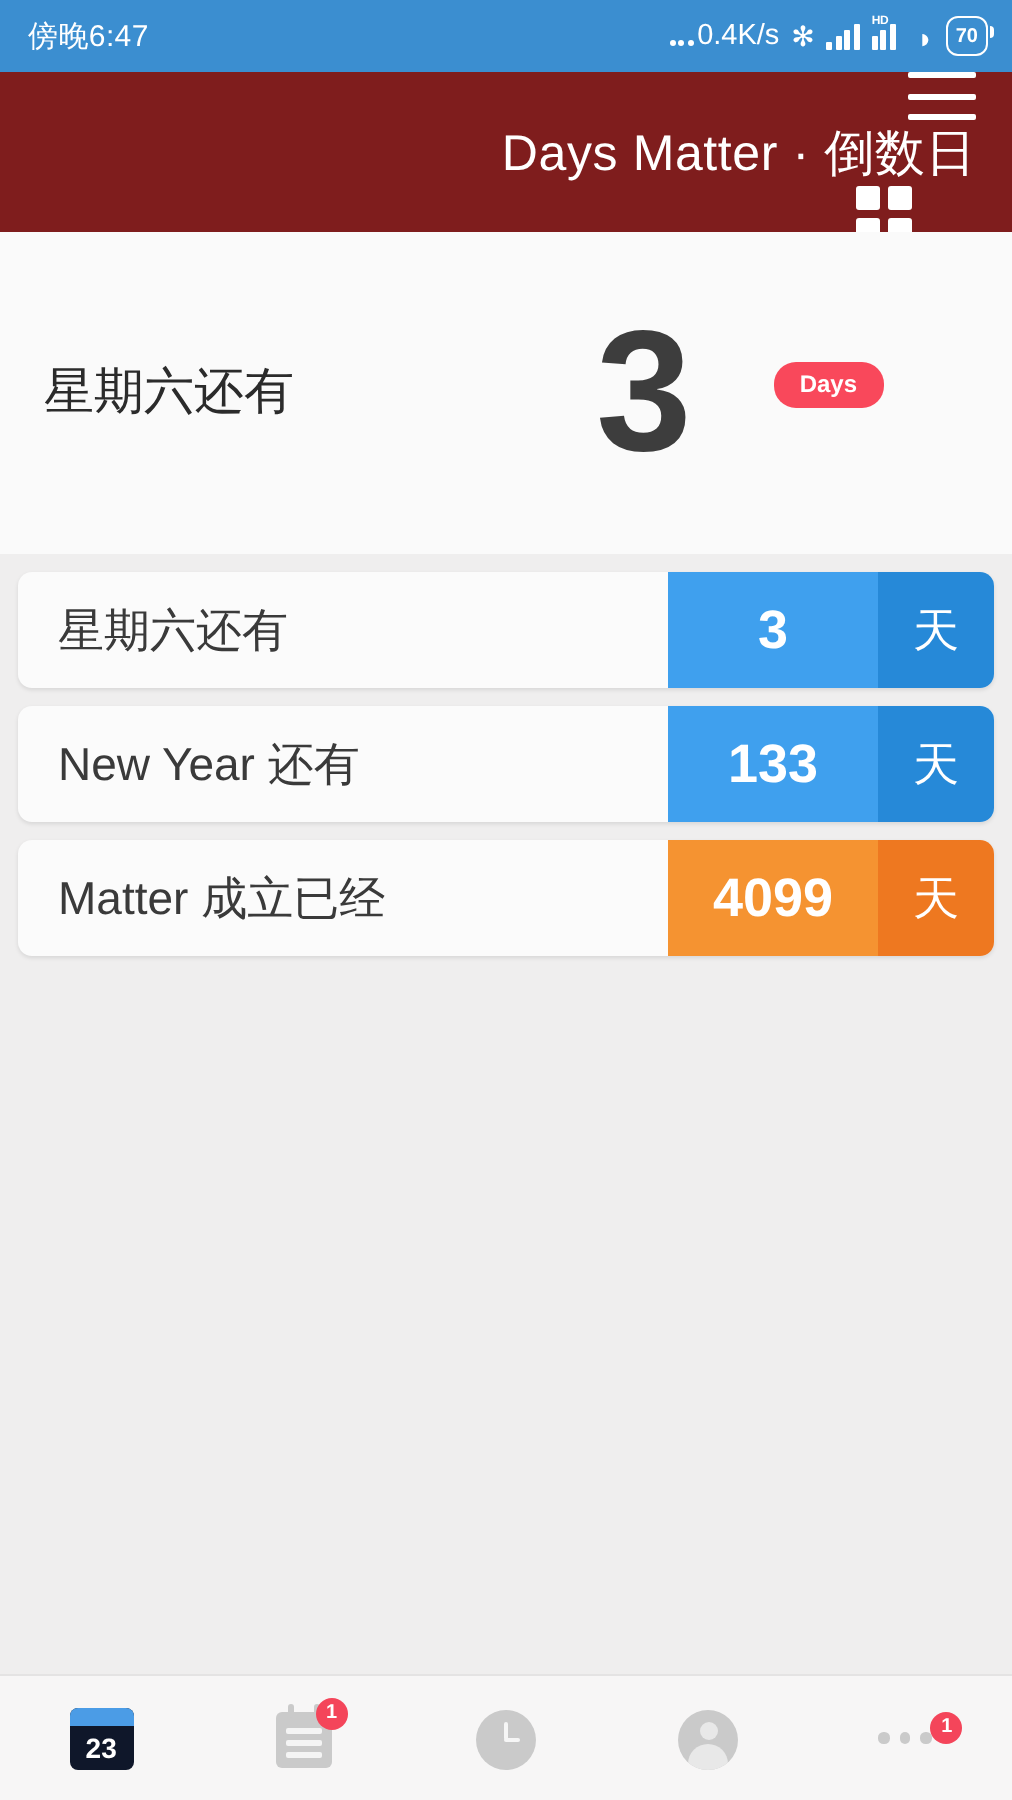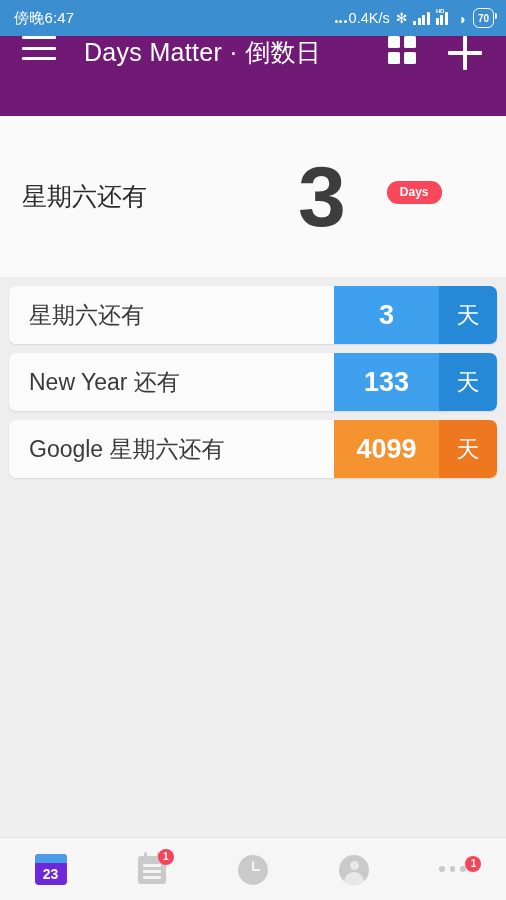--- a/index.html
+++ b/index.html
@@ -93,25 +93,26 @@
     position: absolute;
     right: -3.5px; top: 4px;
     width: 2px; height: 6px;
     background: #fff;
     border-radius: 0 2px 2px 0;
   }
 
   
   .appbar {
     height: 80px;
-    background: #701a75;
-    display: flex;
-    align-items: flex-start;
+    background: #7f1d1d;
+    display: flex;
+    align-items: flex-end;
     padding: 0 18px 0 22px;
     color: #fff;
+    flex-direction: column;
   }
   .hamburger {
     width: 34px; height: 24px;
     display: flex; flex-direction: column; justify-content: space-between;
     cursor: pointer;
     flex: 0 0 auto;
   }
   .hamburger i { display: block; height: 3px; background: #fff; border-radius: 1px; }
   .app-title {
     font-size: 25px;
@@ -257,21 +258,21 @@
     position: relative;
     cursor: pointer;
   }
   .nav-inner { position: relative; width: 40px; height: 38px; }
 
   
   .cal {
     position: absolute; left: 4px; top: 4px;
     width: 32px; height: 31px;
     border-radius: 4px;
-    background: #6d28d9;
+    background: #0f172a;
     overflow: hidden;
   }
   .cal .band { height: 9px; background: #4b9ce6; }
   .cal .daynum {
     position: absolute; left: 0; right: 0; top: 9px; bottom: 0;
     display: flex; align-items: center; justify-content: center;
     color: #fff; font-size: 14px; font-weight: bold;
   }
 
   
@@ -417,21 +418,21 @@
     <div class="row-unit">天</div>
   </div>
 
   <div class="row blue">
     <div class="row-title">New Year 还有</div>
     <div class="row-num">133</div>
     <div class="row-unit">天</div>
   </div>
 
   <div class="row orange">
-    <div class="row-title">Google 星期六还有</div>
+    <div class="row-title">Matter 成立已经</div>
     <div class="row-num">4099</div>
     <div class="row-unit">天</div>
   </div>
 
 </div>
 
 <div class="bottomnav">
 
   <div class="navitem">
     <div class="nav-inner">

